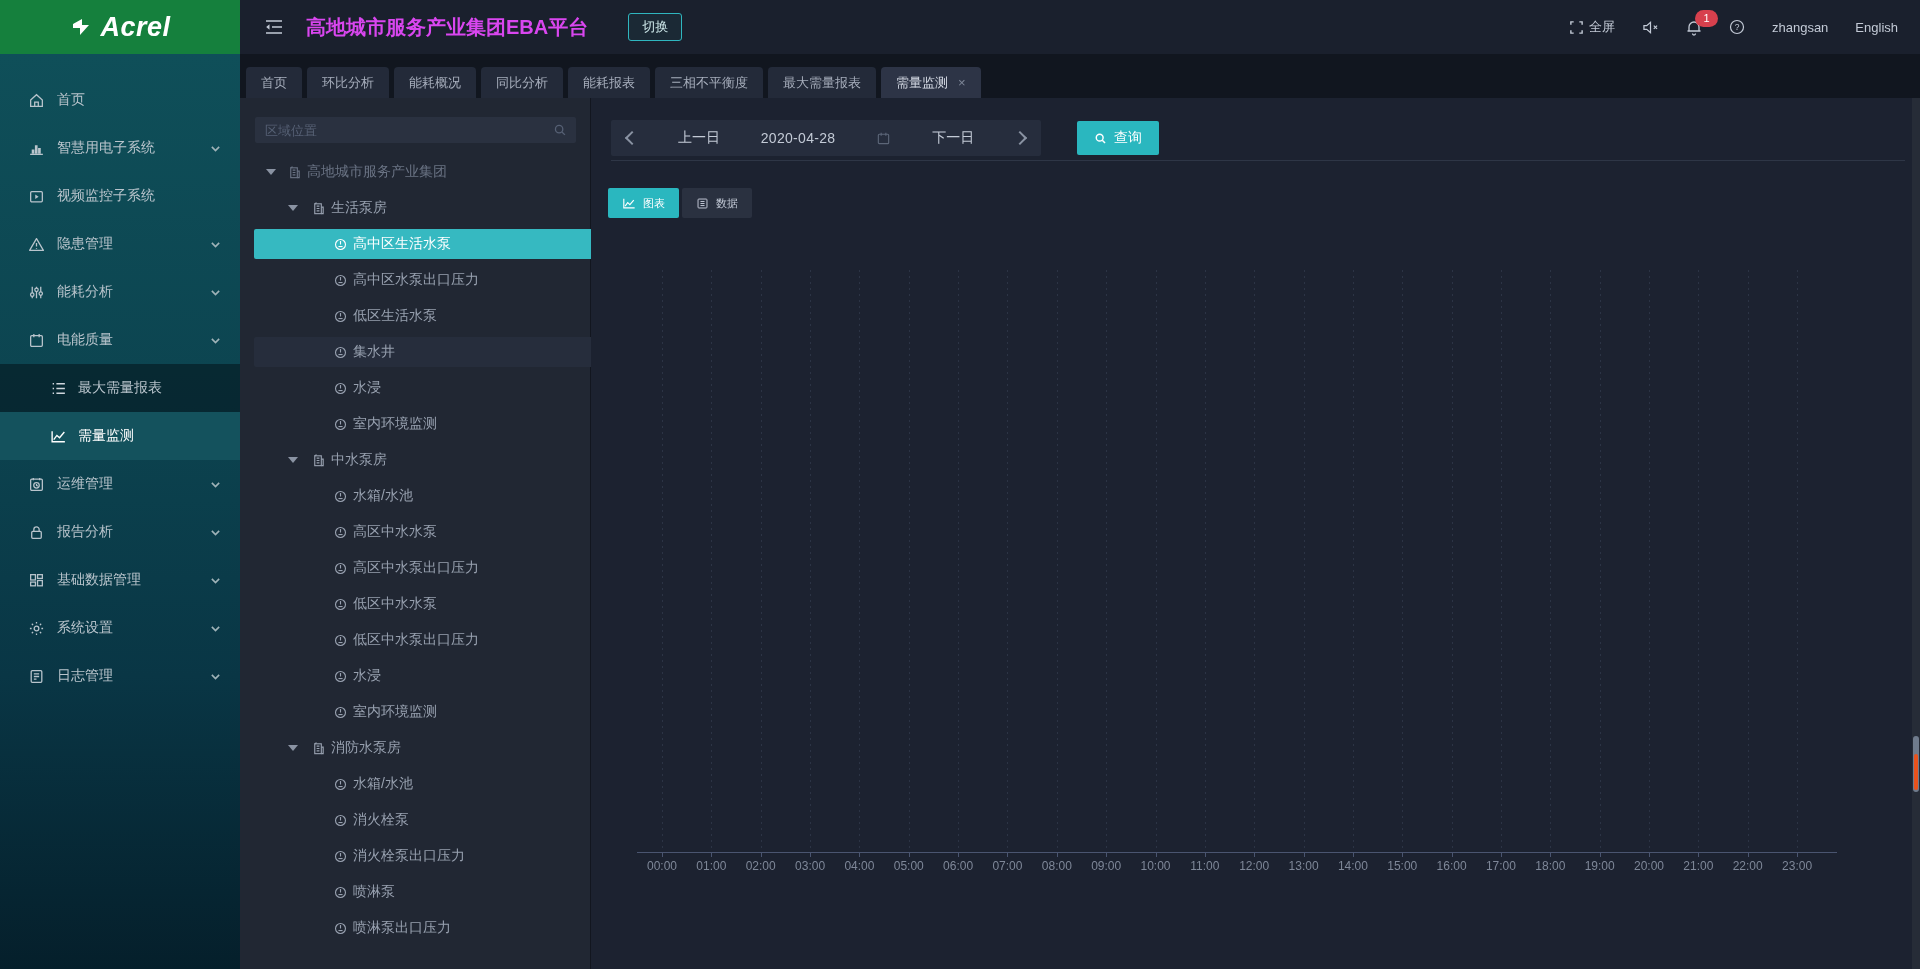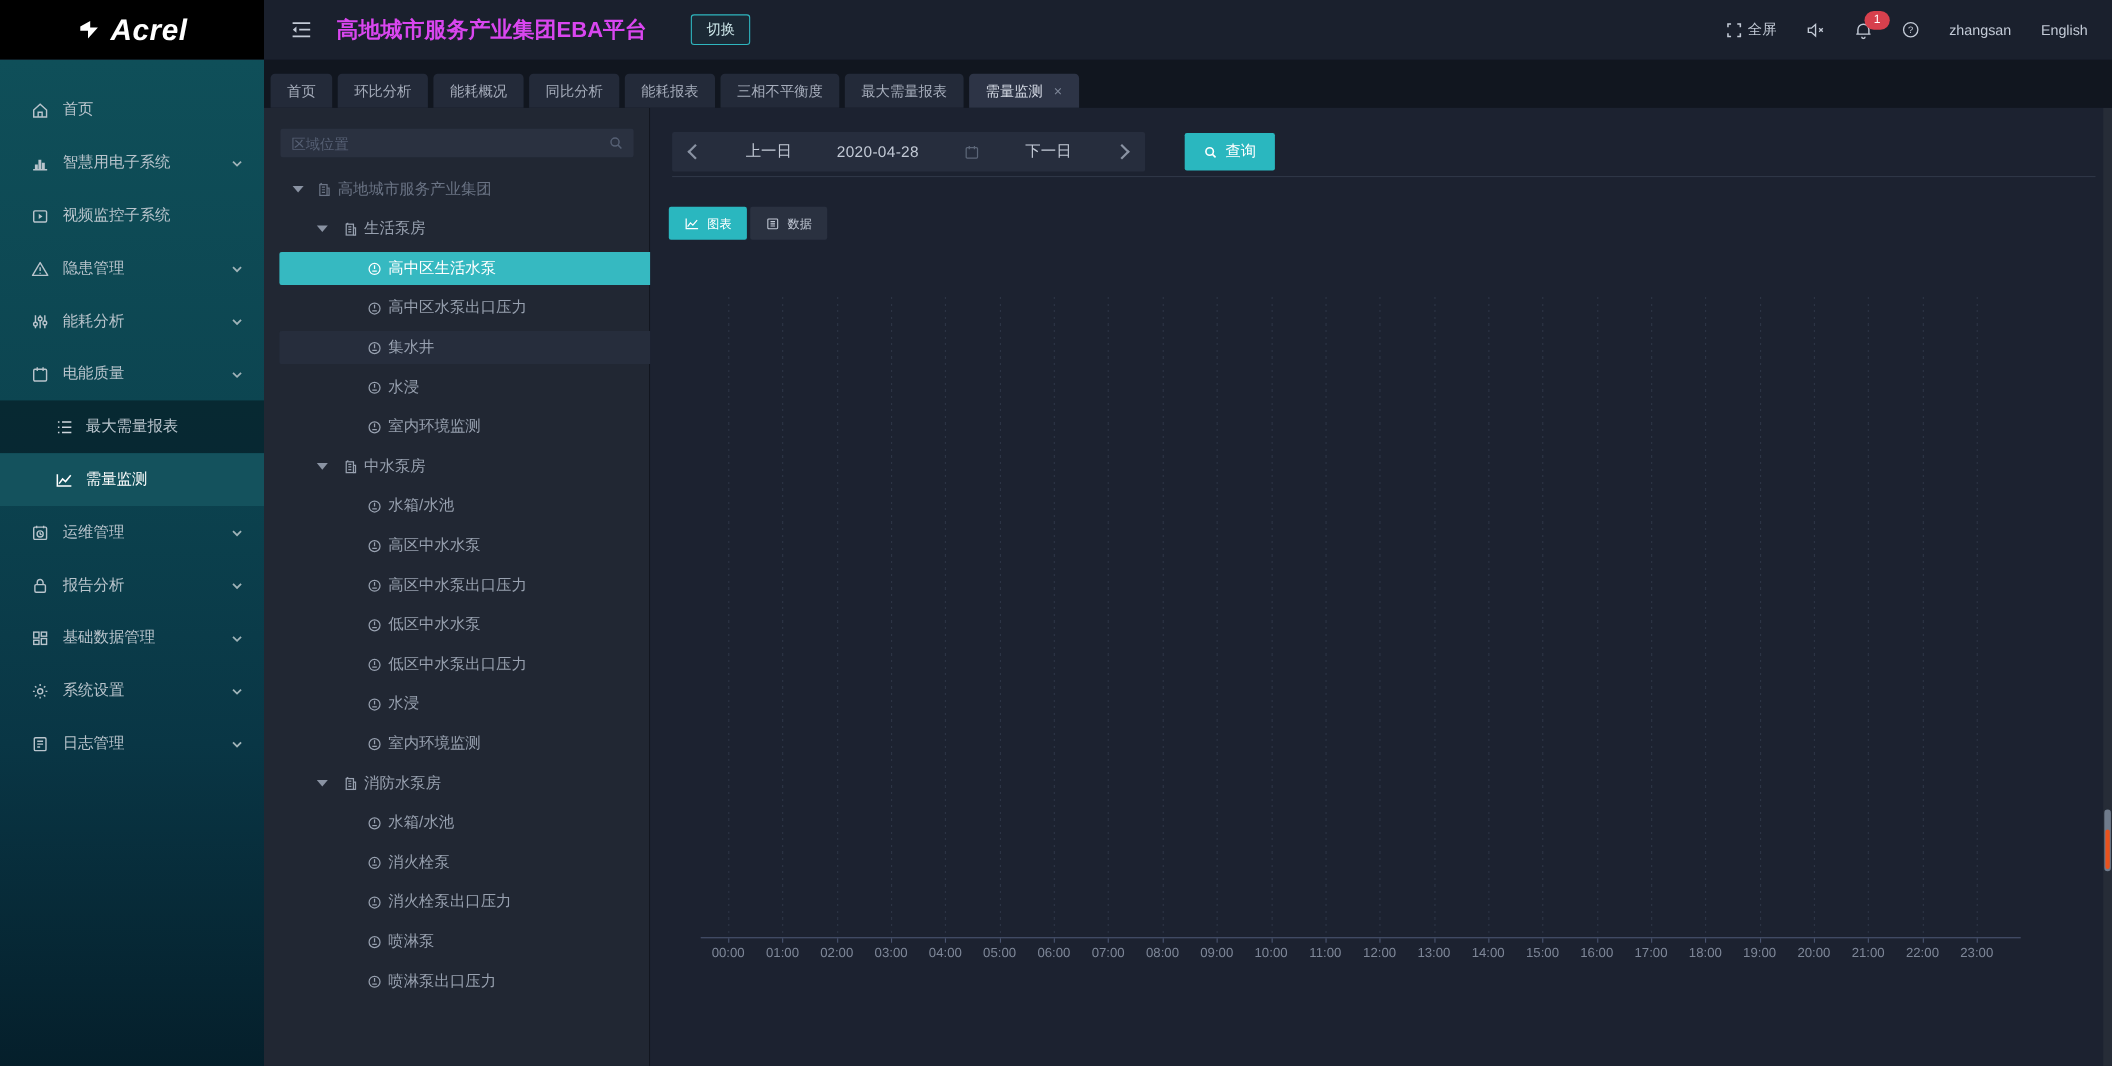--- a/index.html
+++ b/index.html
@@ -1,21 +1,21 @@
 <!DOCTYPE html>
 <html><head>
 <meta charset="utf-8">
 <style>
   html,body{margin:0;padding:0;background:#10141c;}
   body{font-family:"Liberation Sans","DejaVu Sans",sans-serif;}
   .app{position:relative;width:1920px;height:969px;overflow:hidden;background:#1c2230;color:#c3cad6;}
 
   
   .header{position:absolute;left:0;top:0;width:1920px;height:54px;background:#1a202d;display:flex;align-items:stretch;z-index:5;}
-  .logo{width:240px;background:#000000;display:flex;align-items:center;justify-content:center;gap:7px;}
+  .logo{width:240px;background:#15803d;display:flex;align-items:center;justify-content:center;gap:7px;}
   .logo-text{color:#fff;font-size:27px;font-weight:bold;font-style:italic;letter-spacing:.5px;}
   .header-main{flex:1;display:flex;align-items:center;padding:0 22px 0 24px;}
   .collapse-btn{margin-right:22px;display:flex;align-items:center;cursor:pointer;}
   .page-title{font-size:20px;font-weight:bold;color:#d946ef;margin:0;}
   .switch-btn{margin-left:40px;background:rgba(47,182,191,.06);border:1px solid #2fb6bf;color:#cfe9eb;font-size:13px;padding:4px 13px;border-radius:3px;cursor:pointer;}
   .header-right{margin-left:auto;display:flex;align-items:center;gap:27px;font-size:13px;color:#c3cad6;}
   .hr-item{display:flex;align-items:center;gap:5px;cursor:pointer;}
   .bell-wrap{position:relative;}
   .badge{position:absolute;top:-9px;left:9px;min-width:17px;height:17px;border-radius:9px;background:#d7404d;color:#fff;font-size:11px;display:flex;align-items:center;justify-content:center;padding:0 3px;}
 
@@ -393,20 +393,30 @@
         </div>
         <div class="tree-row lv2">
           <span class="n-icon">
             <svg width="15" height="15" viewBox="0 0 16 16" stroke="currentColor" stroke-width="1.2" fill="none">
               <circle cx="8" cy="8" r="5.3"></circle>
               <path d="M8 8 L8 4.3"></path>
               <path d="M5.8 10.2 H10.2"></path>
             </svg>
           </span>
           <span class="n-label">高中区水泵出口压力</span>
+        </div>
+        <div class="tree-row lv2">
+          <span class="n-icon">
+            <svg width="15" height="15" viewBox="0 0 16 16" stroke="currentColor" stroke-width="1.2" fill="none">
+              <circle cx="8" cy="8" r="5.3"></circle>
+              <path d="M8 8 L8 4.3"></path>
+              <path d="M5.8 10.2 H10.2"></path>
+            </svg>
+          </span>
+          <span class="n-label">低区生活水泵</span>
         </div>
         <div class="tree-row lv2 hover">
           <span class="n-icon">
             <svg width="15" height="15" viewBox="0 0 16 16" stroke="currentColor" stroke-width="1.2" fill="none">
               <circle cx="8" cy="8" r="5.3"></circle>
               <path d="M8 8 L8 4.3"></path>
               <path d="M5.8 10.2 H10.2"></path>
             </svg>
           </span>
           <span class="n-label">集水井</span>

